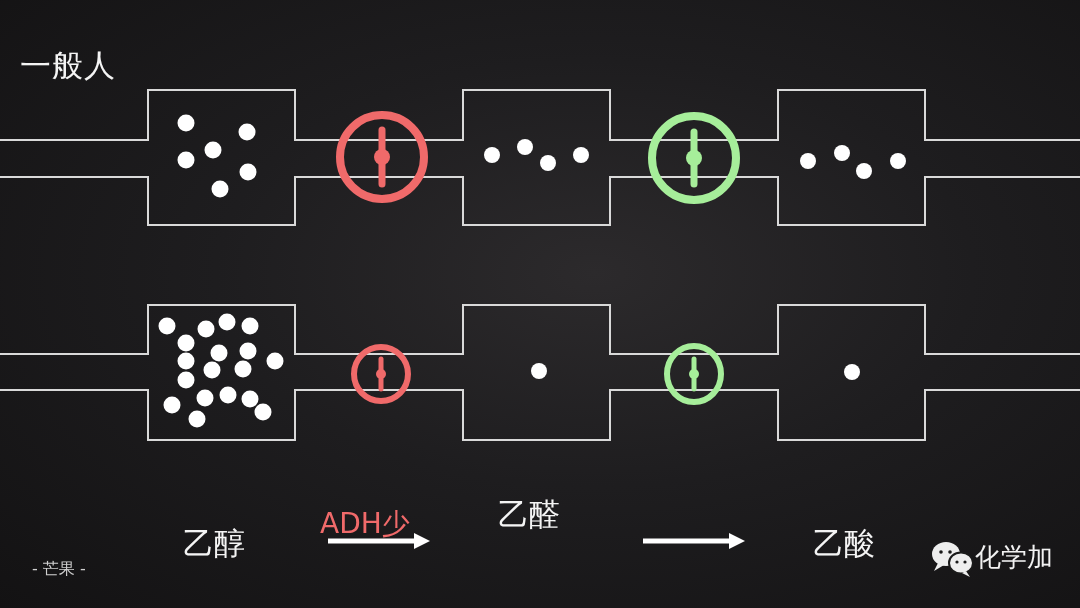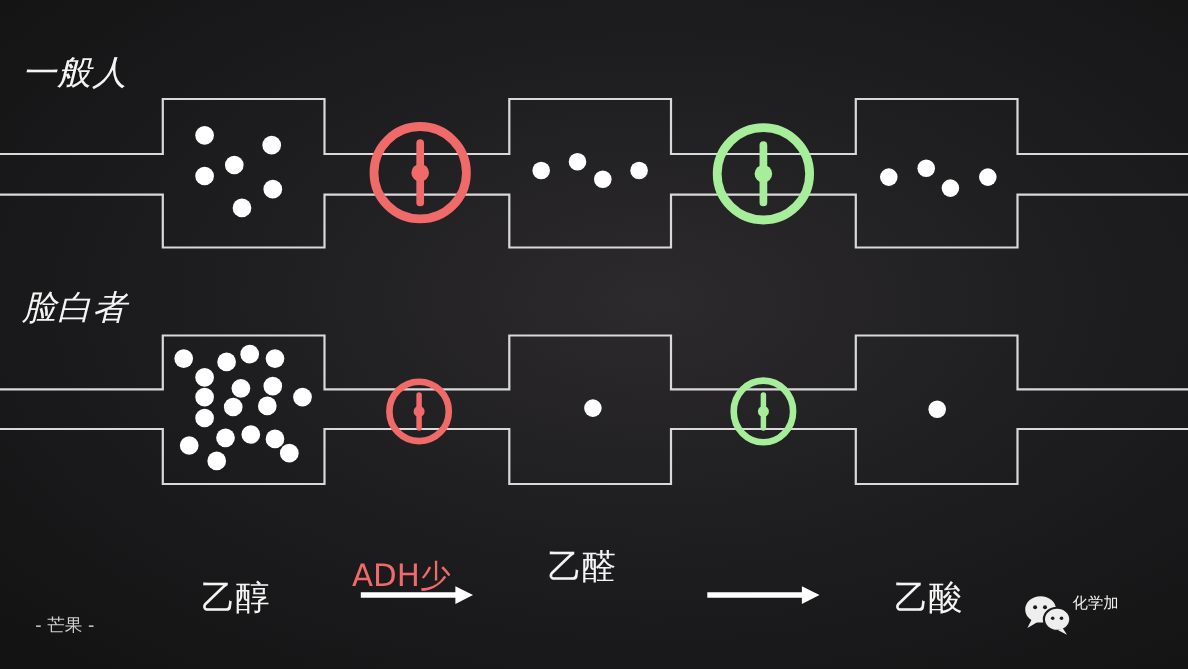--- a/index.html
+++ b/index.html
@@ -1,18 +1,18 @@
 <!DOCTYPE html>
 <html><head>
 <meta charset="utf-8">
 <style>
   html,body{margin:0;padding:0;}
   body{width:1080px;height:608px;overflow:hidden;background:#141414;font-family:"DejaVu Sans","Liberation Sans",sans-serif;}
   .stage{position:relative;width:1080px;height:608px;background:radial-gradient(ellipse at 55% 45%, #2c2a2c 0%, #1e1d1f 45%, #131213 100%);}
-  .label{position:absolute;color:#f4f4f4;font-size:31px;letter-spacing:1px;font-style:italic;}
+  .label{position:absolute;color:#f4f4f4;font-size:31px;letter-spacing:1px;}
   .step{position:absolute;color:#f4f4f4;font-size:31px;}
   .enz{position:absolute;font-size:28px;}
   .sig{position:absolute;color:#cfcfcf;font-size:16px;}
   svg{position:absolute;left:0;top:0;}
   .wm{position:absolute;color:#f2f2f2;}
 </style>
 </head>
 <body>
 
 <div class="stage">
@@ -120,25 +120,24 @@
       <circle cx="941" cy="552" r="1.8" fill="#1a1a1a"></circle>
       <circle cx="950" cy="552" r="1.8" fill="#1a1a1a"></circle>
       <ellipse cx="961" cy="563" rx="12" ry="10.5" fill="#eeeeee" stroke="#1a1a1a" stroke-width="2"></ellipse>
       <polygon points="966,571 970,577 962,573" fill="#eeeeee"></polygon>
       <circle cx="957" cy="562" r="1.6" fill="#1a1a1a"></circle>
       <circle cx="965" cy="562" r="1.6" fill="#1a1a1a"></circle>
     </g>
   </svg>
 
   <div class="label" style="left:20px;top:45px;">一般人</div>
-  <div class="label" style="left:20px;top:259px;">脸白者</div>
 
   <div class="step" style="left:183px;top:523px;">乙醇</div>
   <div class="step" style="left:498px;top:494px;font-family:Liberation Mono, monospace;">乙醛</div>
   <div class="step" style="left:813px;top:523px;">乙酸</div>
 
   <div class="enz" style="left:320px;top:489px;color:#f06a6a;margin-top:16px;">ADH少</div>
 
   <div class="sig" style="left:32px;top:559px;">- 芒果 -</div>
 
-  <div class="wm" style="left:975px;top:540px;font-size:14px;">化学加</div>
+  <div class="wm" style="left:975px;top:540px;font-size:26px;">化学加</div>
 
 </div>
 
 </body></html>

